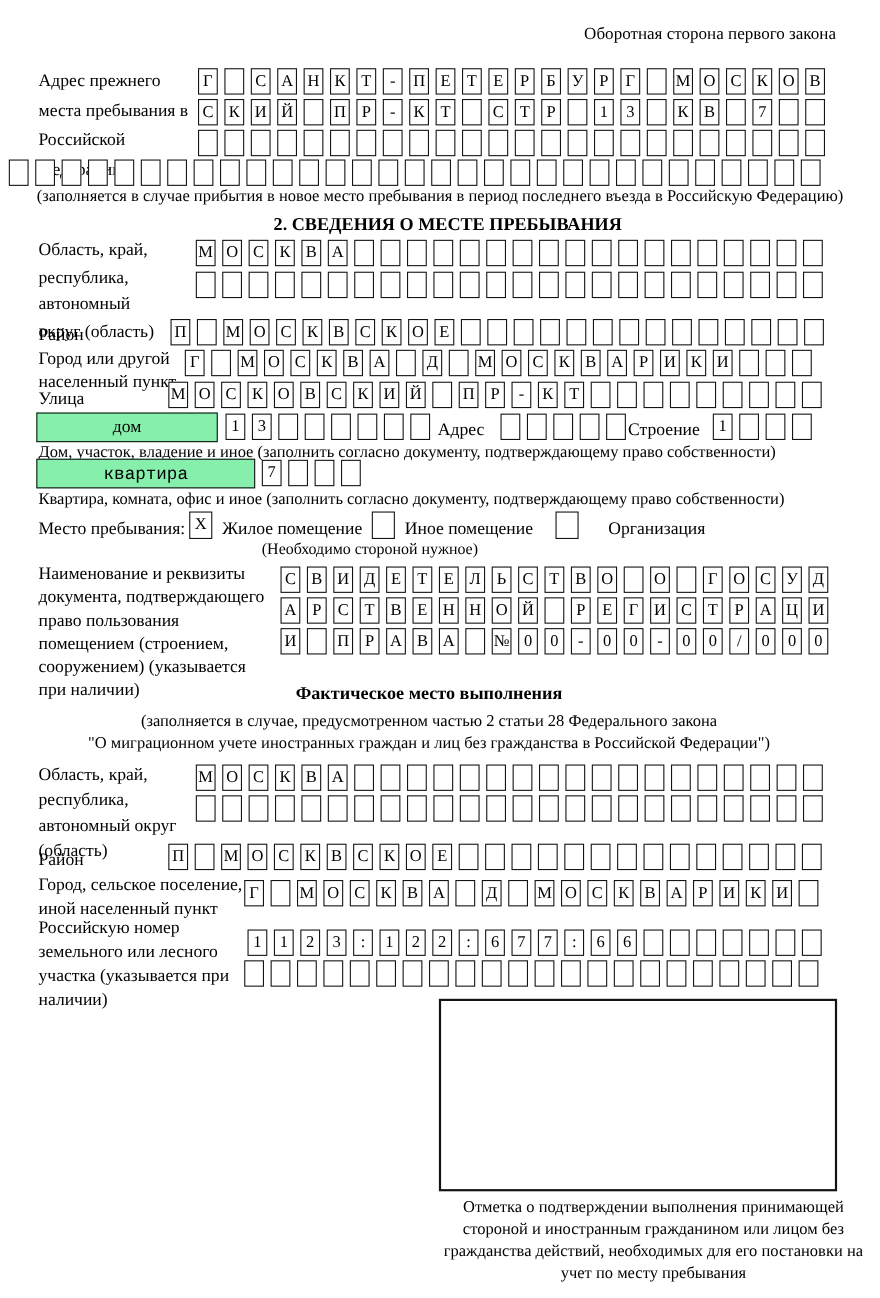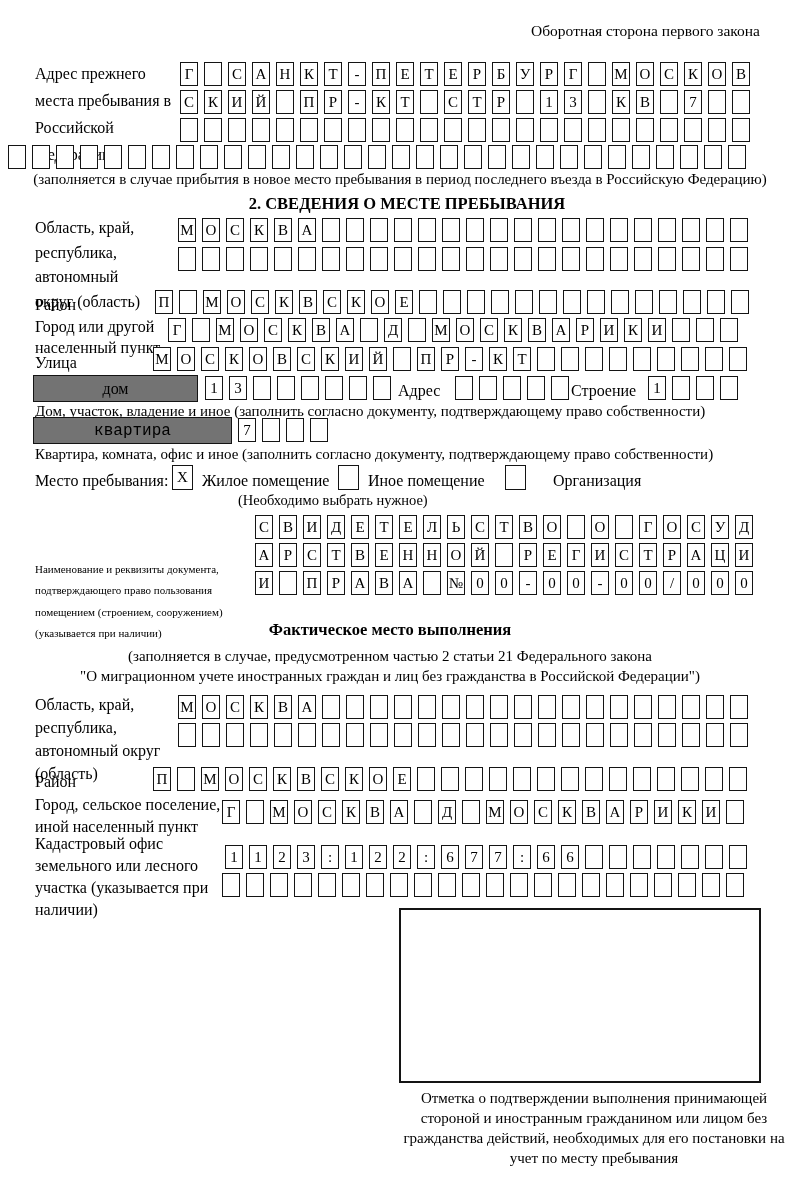--- a/index.html
+++ b/index.html
@@ -6,21 +6,21 @@
   .page{position:relative;width:800px;height:1180px;background:#ffffff;
         font-family:"Liberation Serif", serif;color:#000;overflow:hidden;}
   .label{position:absolute;font-size:16px;line-height:27px;color:#000;}
   .note{position:absolute;font-size:15px;color:#000;}
   .title{position:absolute;font-weight:bold;font-size:16.5px;color:#000;text-align:center;}
   .cellrow{position:absolute;display:flex;gap:6px;}
   .cell{flex:0 0 18px;width:18px;height:24px;border:1.6px solid #141414;box-sizing:border-box;
         display:flex;align-items:center;justify-content:center;
         font-size:15px;line-height:1;background:#fff;}
   .widebox{position:absolute;border:1.8px solid #141414;box-sizing:border-box;height:27px;
-        display:flex;align-items:center;justify-content:center;font-size:16px;background:#737373;}
+        display:flex;align-items:center;justify-content:center;font-size:16px;background:#86efac;}
   .checkbox{position:absolute;width:21px;height:25px;border:1.8px solid #141414;box-sizing:border-box;
         display:flex;align-items:center;justify-content:center;font-size:15px;background:#fff;}
   .stampbox{position:absolute;border:2px solid #141414;box-sizing:border-box;background:#fff;}
   .center{text-align:center;}
 </style>
 </head>
 <body>
 
 <div class="page">
 
@@ -319,23 +319,23 @@
     </div>
   <div class="note" style="left:35px;top:446px;">Квартира, комната, офис и иное (заполнить согласно документу, подтверждающему право собственности)</div>
 
   <div class="label" style="left:35px;top:467px;">Место пребывания:</div>
   <div class="checkbox" style="left:172px;top:465px;">X</div>
   <div class="label" style="left:202px;top:467px;">Жилое помещение</div>
   <div class="checkbox" style="left:338px;top:465px;"></div>
   <div class="label" style="left:368px;top:467px;">Иное помещение</div>
   <div class="checkbox" style="left:505px;top:465px;"></div>
   <div class="label" style="left:553px;top:467px;">Организация</div>
-  <div class="note" style="left:238px;top:492px;font-size:14.5px;">(Необходимо выбрать нужное)</div>
-
-  <div class="label" style="left:35px;top:511px;width:210px;font-size:11px;line-height:21.3px;margin-top:48px;">Наименование и реквизиты документа, подтверждающего право пользования помещением (строением, сооружением) (указывается при наличии)</div>
+  <div class="note" style="left:238px;top:492px;font-size:14.5px;">(Необходимо стороной нужное)</div>
+
+  <div class="label" style="left:35px;top:511px;width:210px;font-size:16px;line-height:21.3px;">Наименование и реквизиты документа, подтверждающего право пользования помещением (строением, сооружением) (указывается при наличии)</div>
   <div class="cellrow" style="left:255px;top:515px;">
       <span class="cell">С</span>
       <span class="cell">В</span>
       <span class="cell">И</span>
       <span class="cell">Д</span>
       <span class="cell">Е</span>
       <span class="cell">Т</span>
       <span class="cell">Е</span>
       <span class="cell">Л</span>
       <span class="cell">Ь</span>
@@ -393,21 +393,21 @@
       <span class="cell">-</span>
       <span class="cell">0</span>
       <span class="cell">0</span>
       <span class="cell">/</span>
       <span class="cell">0</span>
       <span class="cell">0</span>
       <span class="cell">0</span>
     </div>
 
   <div class="title" style="left:0;top:620px;width:780px;">Фактическое место выполнения</div>
-  <div class="note center" style="left:0;top:648px;width:780px;">(заполняется в случае, предусмотренном частью 2 статьи 21 Федерального закона</div>
+  <div class="note center" style="left:0;top:648px;width:780px;">(заполняется в случае, предусмотренном частью 2 статьи 28 Федерального закона</div>
   <div class="note center" style="left:0;top:668px;width:780px;">"О миграционном учете иностранных граждан и лиц без гражданства в Российской Федерации")</div>
 
   <div class="label" style="left:35px;top:693px;width:145px;line-height:23px;">Область, край, республика, автономный округ (область)</div>
   <div class="cellrow" style="left:178px;top:695px;">
       <span class="cell">М</span>
       <span class="cell">О</span>
       <span class="cell">С</span>
       <span class="cell">К</span>
       <span class="cell">В</span>
       <span class="cell">А</span>
@@ -505,21 +505,21 @@
       <span class="cell">К</span>
       <span class="cell">В</span>
       <span class="cell">А</span>
       <span class="cell">Р</span>
       <span class="cell">И</span>
       <span class="cell">К</span>
       <span class="cell">И</span>
       <span class="cell"></span>
     </div>
 
-  <div class="label" style="left:35px;top:833px;width:178px;line-height:22px;">Кадастровый офис земельного или лесного участка (указывается при наличии)</div>
+  <div class="label" style="left:35px;top:833px;width:178px;line-height:22px;">Российскую номер земельного или лесного участка (указывается при наличии)</div>
   <div class="cellrow" style="left:225px;top:845px;">
       <span class="cell">1</span>
       <span class="cell">1</span>
       <span class="cell">2</span>
       <span class="cell">3</span>
       <span class="cell">:</span>
       <span class="cell">1</span>
       <span class="cell">2</span>
       <span class="cell">2</span>
       <span class="cell">:</span>

